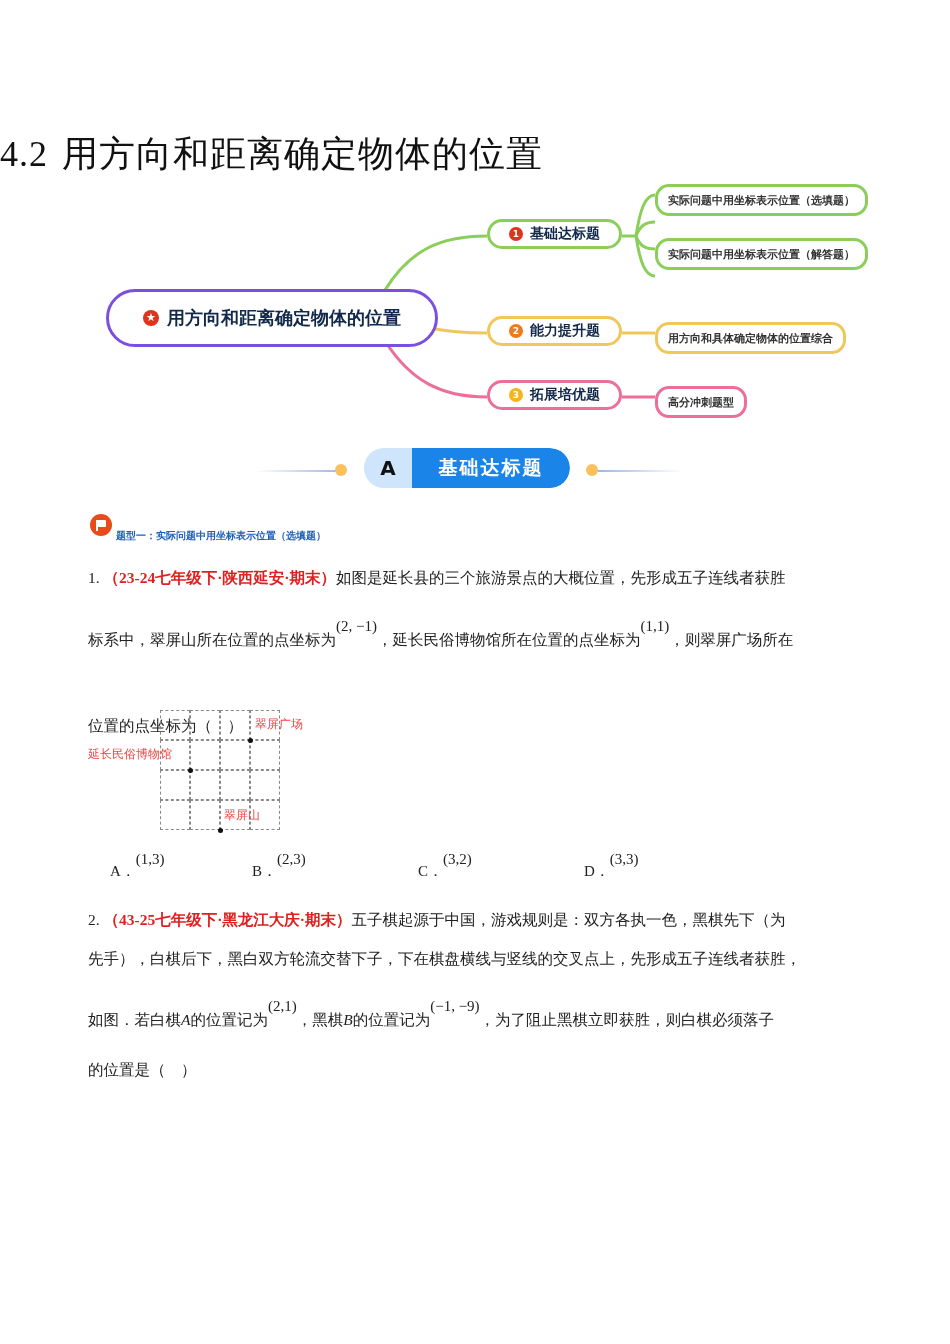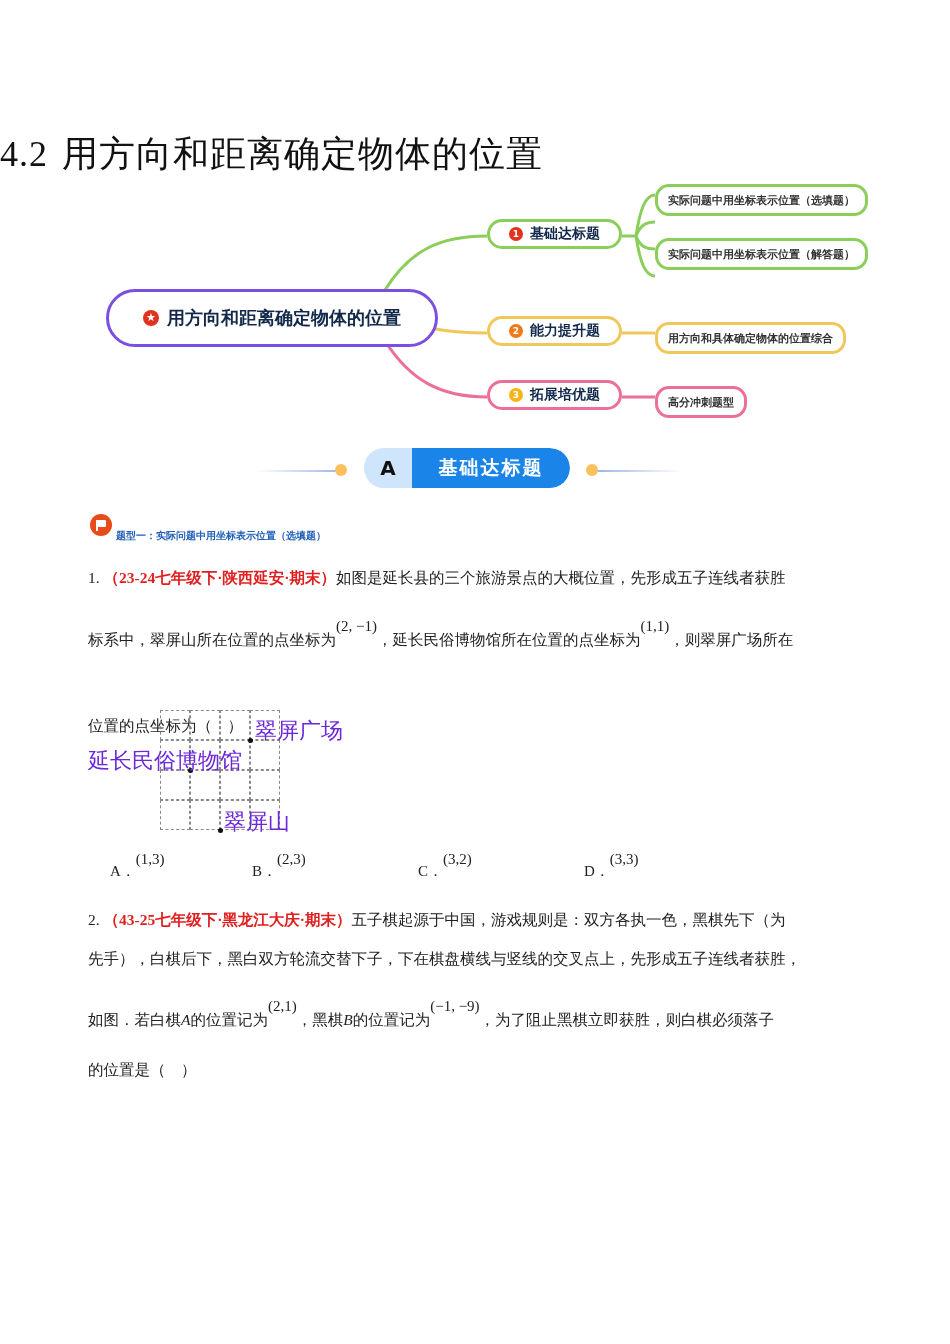--- a/index.html
+++ b/index.html
@@ -25,21 +25,21 @@
   .flag::before { content: ""; position: absolute; left: 6px; top: 6px; width: 2px; height: 11px; background: #fff; }
   .section-heading { position: absolute; left: 116px; top: 529px; font-family: "DejaVu Sans", sans-serif; font-weight: bold; font-size: 10px; color: #1f5fb8; }
   .para { position: absolute; left: 88px; font-size: 15.5px; color: #222; white-space: nowrap; }
   .src { color: #e02020; font-weight: bold; }
   .math { font-family: "Liberation Serif", serif; position: relative; top: -14px; font-size: 15px; }
   .it { font-style: italic; }
   
   .grid { position: absolute; left: 160px; top: 710px; width: 120px; height: 120px; }
   .grid .cell { position: absolute; width: 30px; height: 30px; box-sizing: border-box; border: 1px dashed #888; }
   .pt { position: absolute; width: 5px; height: 5px; border-radius: 50%; background: #111; }
-  .glabel { position: absolute; font-family: "Liberation Serif", serif; font-size: 22px; color: #6d28d9; white-space: nowrap; }
+  .glabel { position: absolute; font-family: "Liberation Serif", serif; font-size: 12px; color: #ef4444; white-space: nowrap; }
   .opt { position: absolute; top: 862px; font-size: 15px; }
   .opt .math { top: -12px; }
 </style>
 </head>
 <body>
 
 <div class="title">
   <span class="num">4.2</span><span>用方向和距离确定物体的位置</span>
 </div>
 

